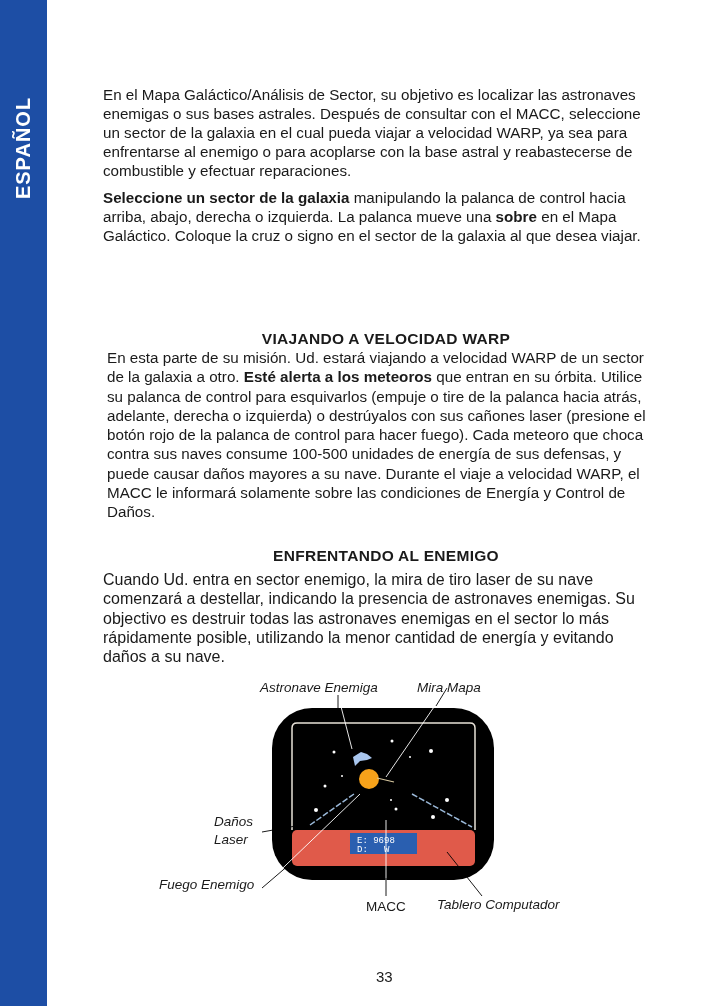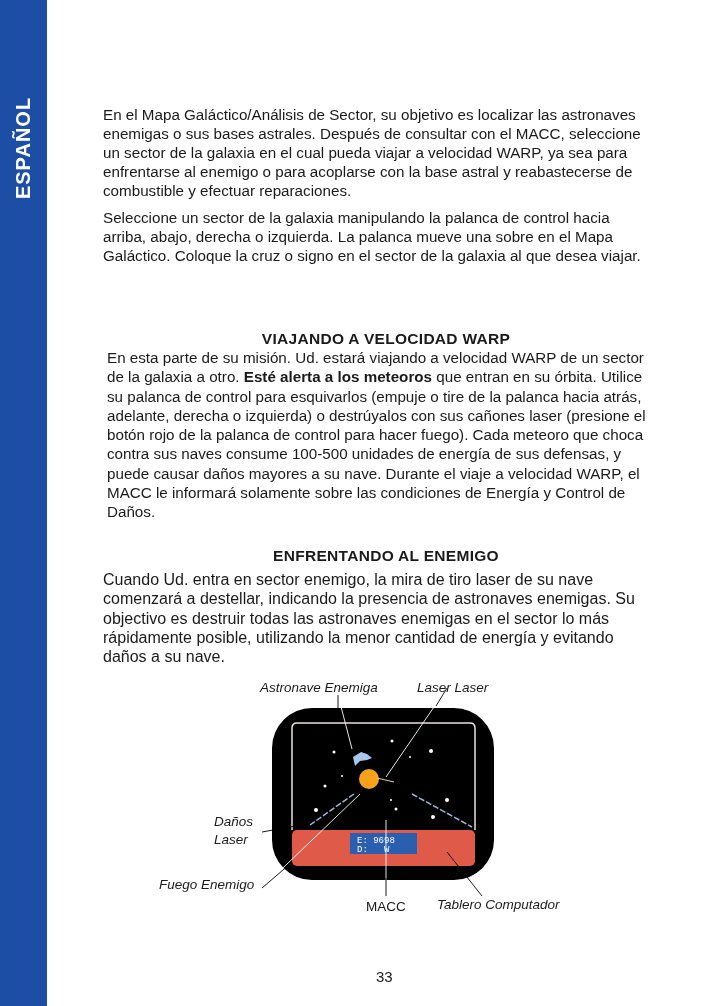--- a/index.html
+++ b/index.html
@@ -1,21 +1,21 @@
 <!DOCTYPE html>
 <html><head>
 <meta charset="utf-8">
 <style>
   html,body{margin:0;padding:0;background:#fff;}
   body{width:706px;height:1006px;position:relative;overflow:hidden;font-family:"Liberation Sans","DejaVu Sans",sans-serif;color:#1a1a1a;}
   .sidebar{position:absolute;left:0;top:0;width:47px;height:1006px;background:#1d4ea5;}
   .sidebar-label{position:absolute;left:23px;top:148px;transform:translate(-50%,-50%) rotate(-90deg);color:#fff;font-weight:bold;font-size:20px;letter-spacing:1px;white-space:nowrap;}
-  .content{position:absolute;left:103px;top:85px;width:550px;font-size:15.2px;line-height:19px;margin-top:20px;}
+  .content{position:absolute;left:103px;top:85px;width:550px;font-size:15.2px;line-height:19px;}
   .content p{margin:0 0 8px 0;}
-  .content b{font-weight:normal;}
+  .content b{font-weight:bold;}
   h2{font-size:15.5px;font-weight:bold;text-align:center;margin:8px;line-height:19px;letter-spacing:.3px;}
   .h-warp{position:absolute;left:103px;top:321px;width:550px;}
   .p-warp{position:absolute;left:103px;top:344px;width:550px;font-size:15.2px;line-height:19.3px;margin:4px;}
   .h-enemy{position:absolute;left:103px;top:538px;width:550px;}
   .p-enemy{position:absolute;left:103px;top:570px;width:550px;font-size:16px;line-height:19.3px;margin:0;}
   .figure{position:absolute;left:150px;top:670px;width:450px;height:250px;}
   .lbl{position:absolute;font-style:italic;font-size:13.5px;line-height:16px;white-space:nowrap;}
   .page-number{position:absolute;left:376px;top:968px;font-size:15px;}
 </style>
 </head>
@@ -69,21 +69,21 @@
       <line x1="297" y1="18" x2="286" y2="36"></line>
       <line x1="112" y1="162" x2="157" y2="154"></line>
       <line x1="112" y1="218" x2="210" y2="124" stroke="#fff"></line>
       <line x1="112" y1="218" x2="140" y2="194"></line>
       <line x1="236" y1="226" x2="236" y2="150" stroke="#fff"></line>
       <line x1="236" y1="226" x2="236" y2="208"></line>
       <line x1="332" y1="226" x2="297" y2="182"></line>
     </g>
   </svg>
   <span class="lbl" style="left:110px;top:10px;">Astronave Enemiga</span>
-  <span class="lbl" style="left:267px;top:10px;">Laser Laser</span>
+  <span class="lbl" style="left:267px;top:10px;">Mira Mapa</span>
   <span class="lbl" style="left:64px;top:144px;">Daños</span>
   <span class="lbl" style="left:64px;top:162px;">Laser</span>
   <span class="lbl" style="left:9px;top:207px;">Fuego Enemigo</span>
   <span class="lbl" style="left:216px;top:229px;font-style:normal;">MACC</span>
   <span class="lbl" style="left:287px;top:227px;">Tablero Computador</span>
 </div>
 
 <div class="page-number">33</div>
 
 </body></html>

